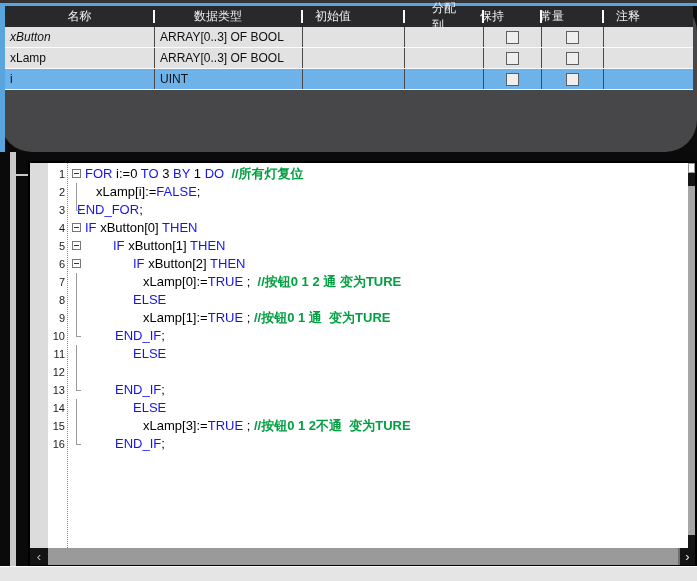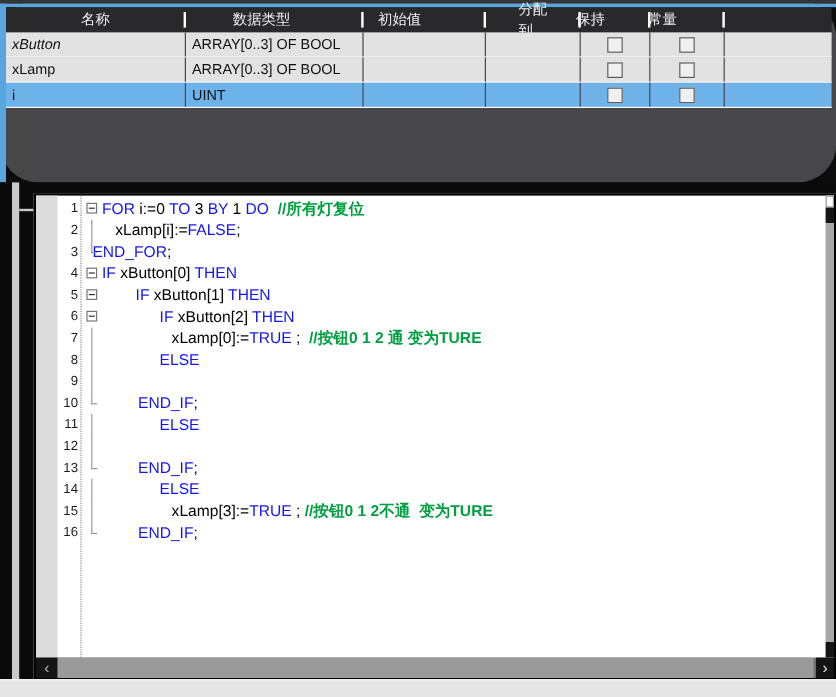--- a/index.html
+++ b/index.html
@@ -89,20 +89,23 @@
           </div>
           <div class="hsep" style="left: 477px;"></div>
           <div class="th" style="width: 58px;">
             <span>保持</span>
           </div>
           <div class="hsep" style="left: 535px;"></div>
           <div class="th" style="width: 62px;">
             <span>常量</span>
           </div>
           <div class="hsep" style="left: 597px;"></div>
+          <div class="th" style="width: 90px;">
+            <span>注释</span>
+          </div>
         </div>
       <div id="tbody">
           <div class="trow">
             <div class="td" style="width: 149px; font-style: italic;">
               <span>xButton</span>
             </div>
             <div class="td bl" style="width: 148px;">
               <span>ARRAY[0..3] OF BOOL</span>
             </div>
             <div class="td bl" style="width: 102px;"></div>
@@ -188,21 +191,21 @@
           <div class="cline">
             <span class="lnum">7</span>
             <span class="lbody"><div class="glyph g-pipe"></div><span class="ltext" style="margin-left: 71px;"><span class="seg-pl">xLamp[0]:=</span><span class="seg-kw">TRUE</span><span class="seg-pl"> ;  </span><span class="seg-cm">//按钮0 1 2 通 变为TURE</span></span></span>
           </div>
           <div class="cline">
             <span class="lnum">8</span>
             <span class="lbody"><div class="glyph g-pipe"></div><span class="ltext" style="margin-left: 61px;"><span class="seg-kw">ELSE</span></span></span>
           </div>
           <div class="cline">
             <span class="lnum">9</span>
-            <span class="lbody"><div class="glyph g-pipe"></div></span>
+            <span class="lbody"><div class="glyph g-pipe"></div><span class="ltext" style="margin-left: 71px;"><span class="seg-pl">xLamp[1]:=</span><span class="seg-kw">TRUE</span><span class="seg-pl"> ; </span><span class="seg-cm">//按钮0 1 通  变为TURE</span></span></span>
           </div>
           <div class="cline">
             <span class="lnum">10</span>
             <span class="lbody"><div class="glyph g-corner"></div><span class="ltext" style="margin-left: 43px;"><span class="seg-kw">END_IF</span><span class="seg-pl">;</span></span></span>
           </div>
           <div class="cline">
             <span class="lnum">11</span>
             <span class="lbody"><div class="glyph g-pipe"></div><span class="ltext" style="margin-left: 61px;"><span class="seg-kw">ELSE</span></span></span>
           </div>
           <div class="cline">

